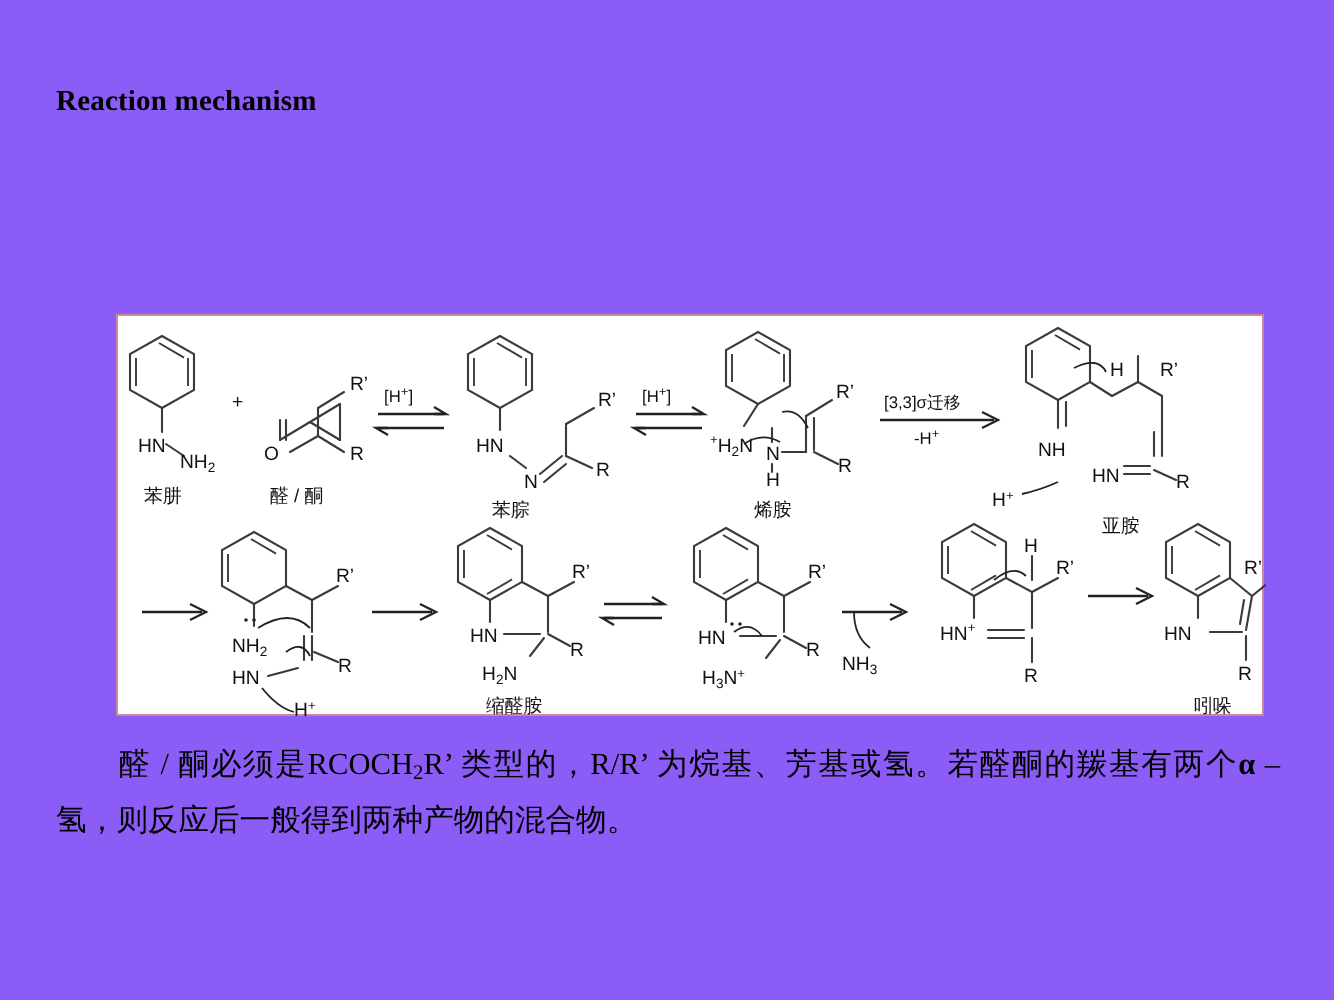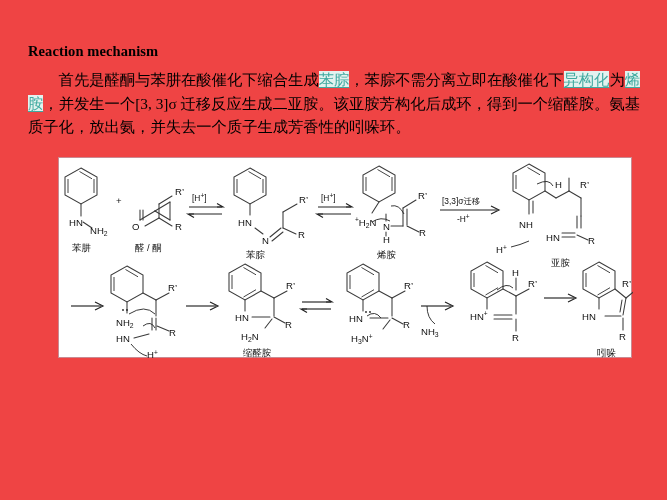--- a/index.html
+++ b/index.html
@@ -11,21 +11,21 @@
     width: 667px;
     height: 500px;
     position: relative;
     overflow: hidden;
     font-family: "Liberation Serif", "DejaVu Serif", serif;
     color: #000000;
   }
   .page {
     position: absolute;
     inset: 0;
-    background: #ef4444;
+    background: #8b5cf6;
     padding-left: 43px;
   }
 
   
   .heading {
     position: absolute;
     left: 28px;
     top: 43px;
     font-size: 14.5px;
     font-weight: bold;
@@ -104,23 +104,20 @@
   .rxn { stroke: #222; stroke-width: 1.15; fill: none; }
   .curve { stroke: #222; stroke-width: 0.9; fill: none; }
 </style>
 </head>
 <body>
 
 <div class="page">
 
   <div class="heading">Reaction mechanism</div>
 
-  <div class="para para-top">
-    <span class="indent"></span><span>首先是醛酮与苯肼在酸催化下缩合生成</span><span class="hl">苯腙</span><span>，苯腙不需分离立即在酸催化下</span><span class="hl">异构化</span><span>为</span><span class="hl">烯胺</span><span>，并发生一个[3, 3]σ 迁移反应生成二亚胺。该亚胺芳构化后成环，得到一个缩醛胺。氨基质子化，放出氨，并失去一个质子生成芳香性的吲哚环。</span>
-  </div>
 
   <div class="scheme-box">
     <svg class="scheme-svg" viewBox="0 0 574 201">
 
       <g>
         <polygon class="bond" points="22,10 38,19 38,37 22,46 6,37 6,19"></polygon>
         <line class="bond-thin" x1="9" y1="21" x2="9" y2="35"></line>
         <line class="bond-thin" x1="35" y1="21" x2="35" y2="35"></line>
         <line class="bond-thin" x1="20.5" y1="13.5" x2="33" y2="20.8"></line>
         <line class="bond" x1="22" y1="46" x2="22" y2="58"></line>
@@ -370,15 +367,18 @@
         <line class="bond" x1="567" y1="140" x2="578" y2="131"></line>
         <text class="atom" x="563" y="129">R’</text>
         <line class="bond" x1="564" y1="160" x2="564" y2="172"></line>
         <text class="atom" x="560" y="182">R</text>
       </g>
       <text class="lbl-cn" x="538" y="198">吲哚</text>
 
     </svg>
   </div>
 
+  <div class="para para-b1">
+    <span class="indent"></span><span>醛 / 酮必须是RCOCH</span><sub>2</sub><span>R’ 类型的，R/R’ 为烷基、芳基或氢。若醛酮的羰基有两个</span><span class="bold-alpha">α</span><span> –氢，则反应后一般得到两种产物的混合物。</span>
+  </div>
 
 
 </div>
 
 </body></html>

